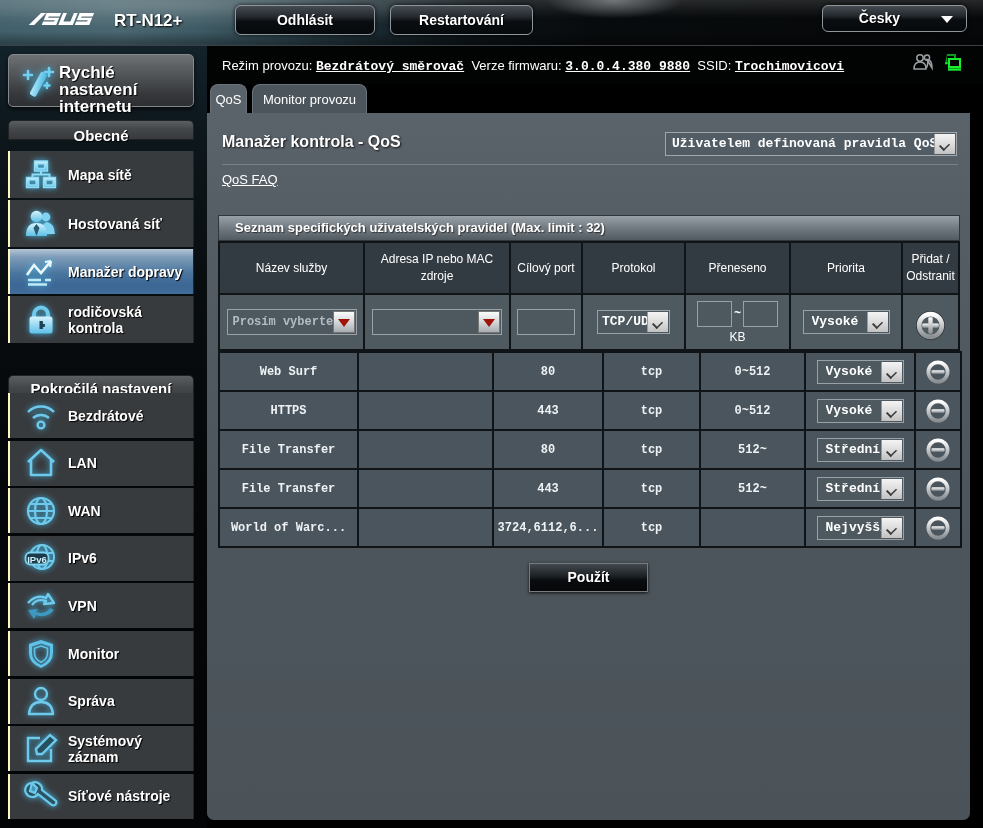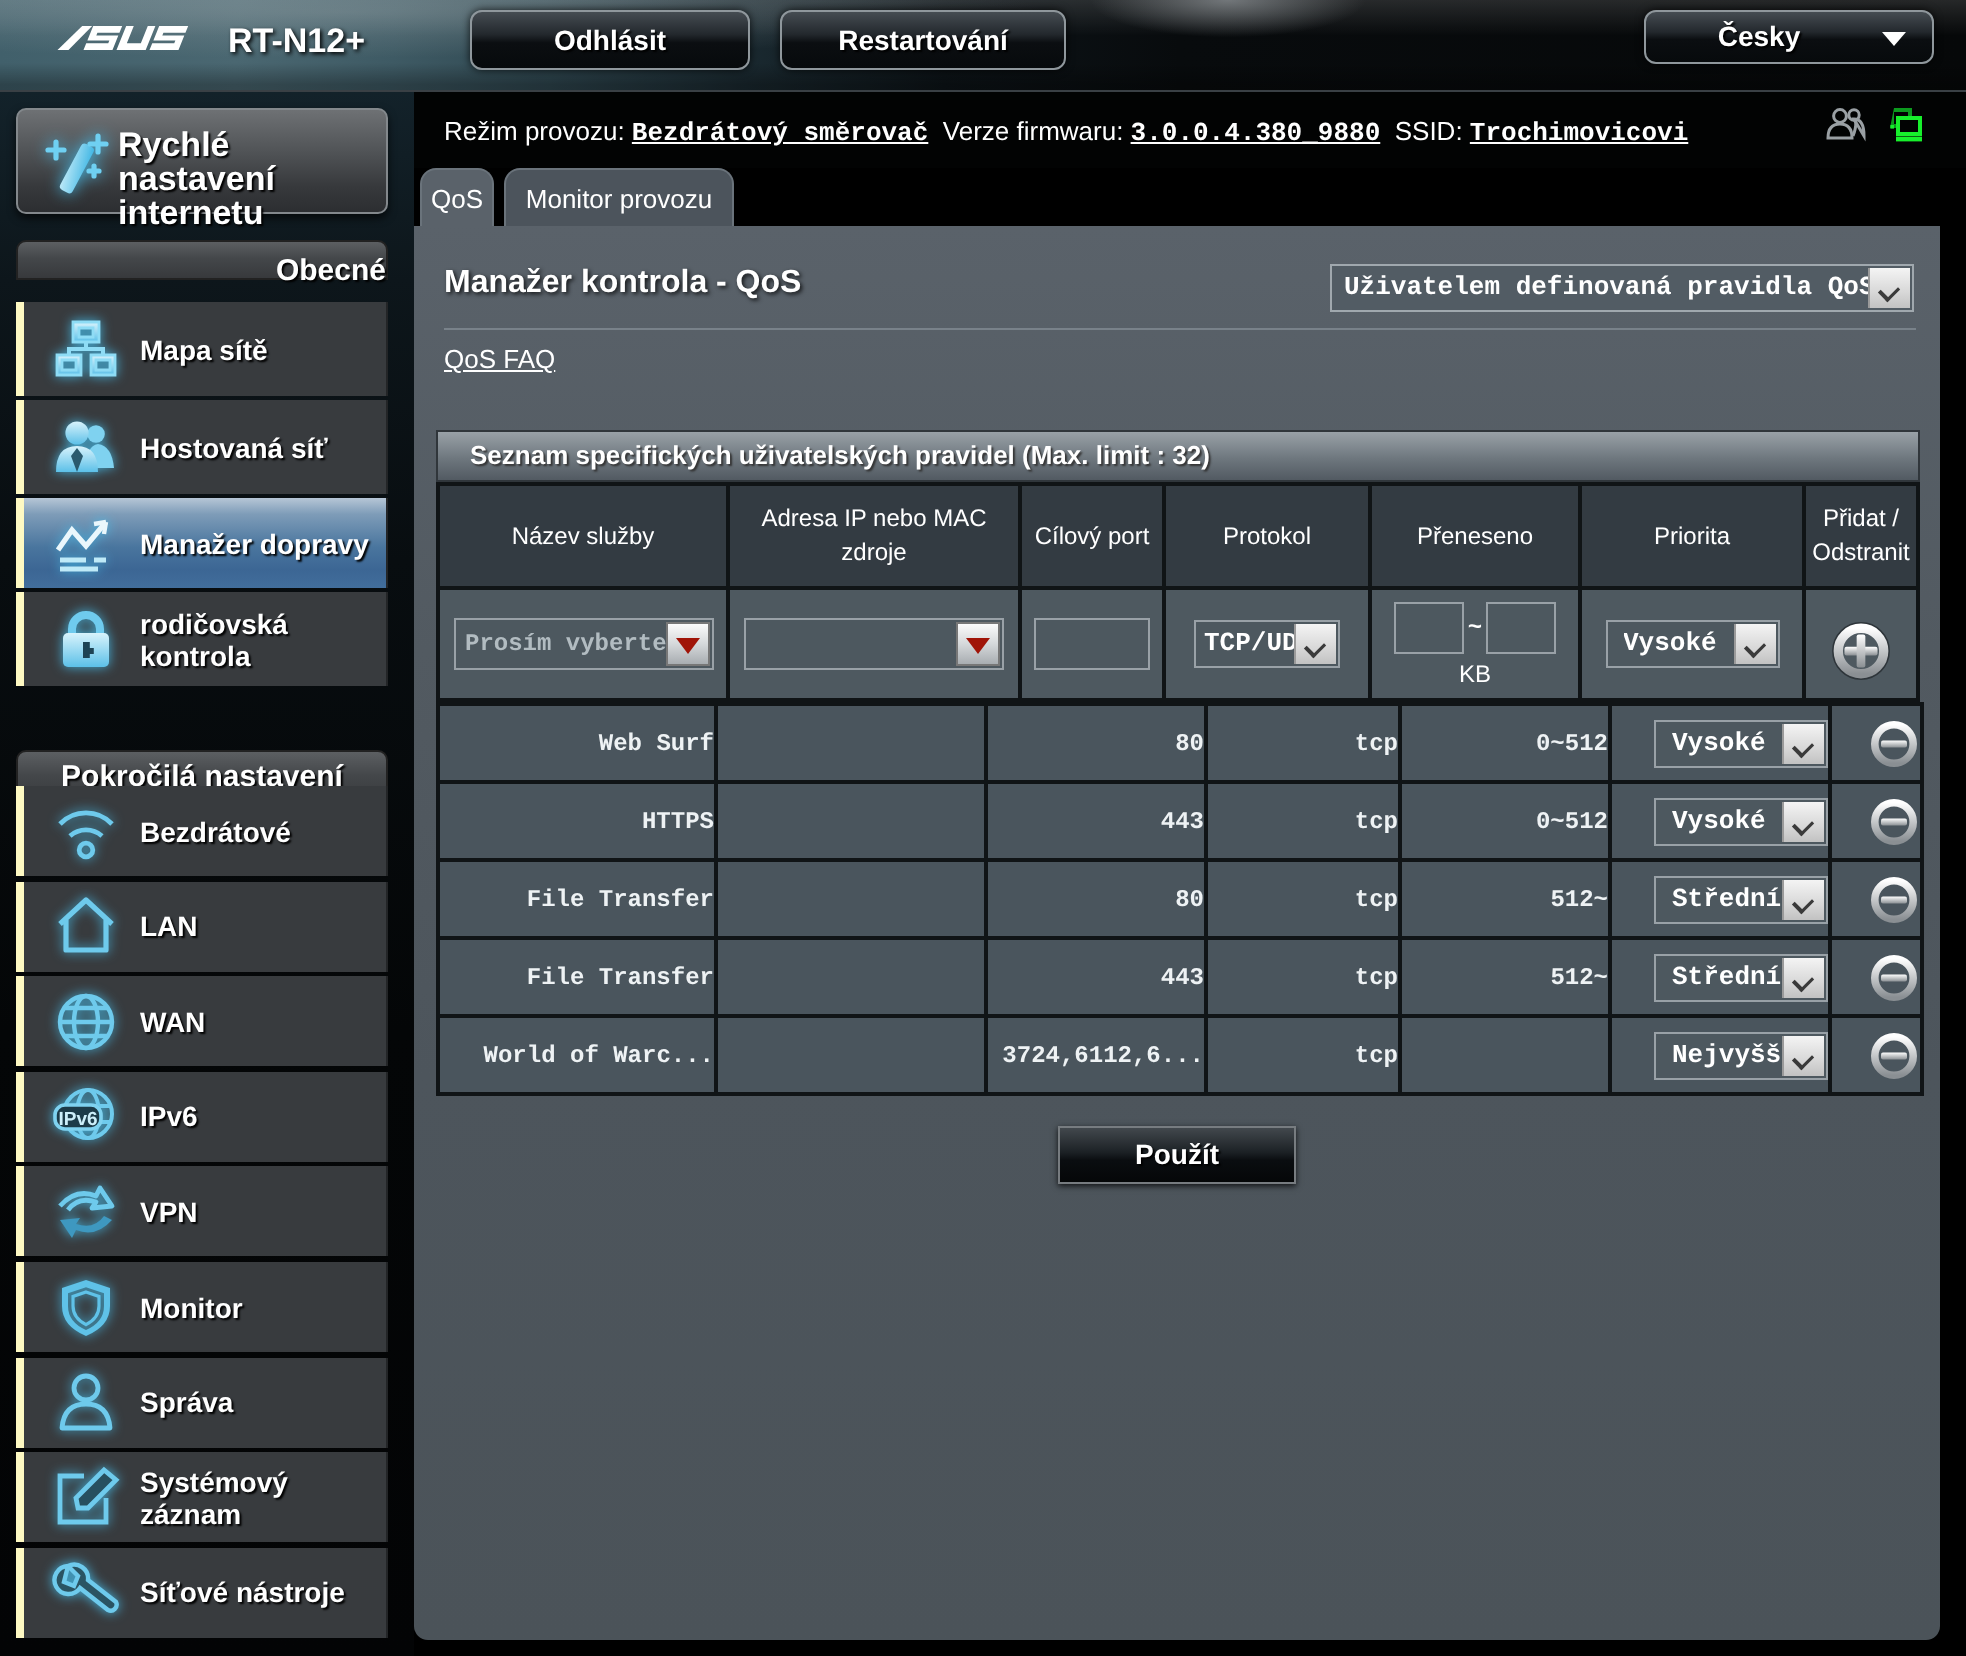--- a/index.html
+++ b/index.html
@@ -23,23 +23,23 @@
 #lang .tri{position:absolute;right:13px;top:10px;width:0;height:0;border-left:6.5px solid transparent;border-right:6.5px solid transparent;border-top:7.5px solid #fff;}
 #leftbg{position:absolute;left:0;top:46px;width:207px;height:782px;
  background:linear-gradient(to bottom,#13222a 0%,#0d161b 12%,#080d10 30%,#040607 60%,#030405 100%);}
 
 .sb{position:absolute;left:8px;width:186px;color:#fff;}
 #qis{top:54px;height:53px;border-radius:5px;border:1px solid #83888c;
  background:linear-gradient(#6e7174,#515457 40%,#37393c 75%,#2c2e31);
  box-shadow:0 2px 4px rgba(0,0,0,.7);}
 #qis .txt{position:absolute;left:50px;top:9px;font-size:17px;font-weight:bold;line-height:17px;text-shadow:1px 1px 1px #000;}
 .shead{background:linear-gradient(#5c5f62,#44474a 45%,#37393c);text-align:center;font-weight:bold;font-size:15px;color:#fff;text-shadow:1px 1px 1px #000;border:1px solid #222;}
-#h-obecne{top:120px;height:20px;line-height:29px;border-radius:5px 5px 0 0;text-align:right;}
+#h-obecne{top:120px;height:20px;line-height:29px;border-radius:5px 5px 0 0;}
 #h-pokro{top:375px;height:28px;line-height:26px;border-radius:5px 5px 0 0;}
-.sitem{background:#383b3e;border-left:4px solid #fef9c3;border-right:1px solid #232527;}
+.sitem{background:#383b3e;border-left:2px solid #fef9c3;border-right:1px solid #232527;}
 .sitem .lbl{position:absolute;left:58px;top:50%;transform:translateY(-50%);font-size:14px;font-weight:bold;text-shadow:1px 1px 1px #000;line-height:16px;}
 .sitem .ico{position:absolute;left:14px;top:50%;transform:translateY(-50%);width:34px;height:34px;filter:drop-shadow(0 0 3px rgba(70,190,235,.9));}
 .sel{background:linear-gradient(#b6c6d6,#7e9cb8 18%,#49759e 55%,#3c6694 80%,#426e9c)!important;}
 
 #infobar{position:absolute;left:207px;top:46px;width:776px;height:38px;background:#020303;color:#fff;font-size:13px;}
 #infobar .row{position:absolute;left:15px;top:12px;white-space:nowrap;}
 #infobar a{color:#fff;font-family:"Liberation Mono",monospace;font-weight:bold;font-size:13px;text-decoration:underline;}
 .tab{position:absolute;top:84px;height:29px;border-radius:8px 8px 0 0;color:#fff;font-size:13px;text-align:center;line-height:30px;border:1px solid #6a737b;border-bottom:none;}
 #tab1{left:210px;width:37px;background:#5a626a;}
 #tab2{left:252px;width:115px;background:#4c545c;}
@@ -54,21 +54,21 @@
 
 #ttitle{position:absolute;left:11px;top:102px;width:742px;height:26px;
  background:linear-gradient(#99a1a7,#6e777e 55%,#525a62);
  border:1px solid #30363b;color:#fff;font-size:13px;font-weight:bold;line-height:24px;padding-left:16px;text-shadow:1px 1px 1px #333;}
 table{border-collapse:collapse;table-layout:fixed;}
 #tableA{position:absolute;left:11px;top:128px;}
 #tableA td{border:2px solid #101416;color:#fff;text-align:center;vertical-align:middle;}
 #tableA tr.hdr td{background:#333b42;font-size:12px;height:52px;line-height:17px;}
 #tableA tr.frm td{background:#4e5960;height:56px;}
 #tableB{position:absolute;left:11px;top:238px;}
-#tableB td{border:2px solid #101416;background:#4a555d;color:#eef2f4;text-align:right;vertical-align:middle;
+#tableB td{border:2px solid #101416;background:#4a555d;color:#eef2f4;text-align:center;vertical-align:middle;
  font-family:"Liberation Mono",monospace;font-size:12px;font-weight:bold;height:39px;}
 .fsel{display:inline-block;position:relative;height:26px;background:#4d585f;border:1px solid #99a1a7;vertical-align:middle;}
 .fsel .stxt{position:absolute;left:5px;top:5px;color:#b2bcc1;font-family:"Liberation Mono",monospace;font-size:12px;font-weight:bold;white-space:nowrap;}
 .redbox{position:absolute;right:1px;top:1px;width:22px;bottom:1px;background:linear-gradient(#fbfbfb,#d5d8da 50%,#a8adb1);border:1px solid #777;}
 .redbox:after{content:"";position:absolute;left:4px;top:7px;width:0;height:0;border-left:6px solid transparent;border-right:6px solid transparent;border-top:8px solid #a01408;}
 .finput{display:inline-block;height:26px;background:#4d585f;border:1px solid #99a1a7;vertical-align:middle;}
 .nsel{display:inline-block;position:relative;height:24px;background:#4d585f;border:1px solid #99a1a7;vertical-align:middle;}
 .nsel .stxt{position:absolute;left:8px;top:3px;color:#fff;font-family:"Liberation Mono",monospace;font-size:13px;font-weight:bold;white-space:nowrap;overflow:hidden;}
 .circ{display:inline-block;vertical-align:middle;}
 #apply{position:absolute;left:322px;top:450px;width:119px;height:29px;border-radius:0;

